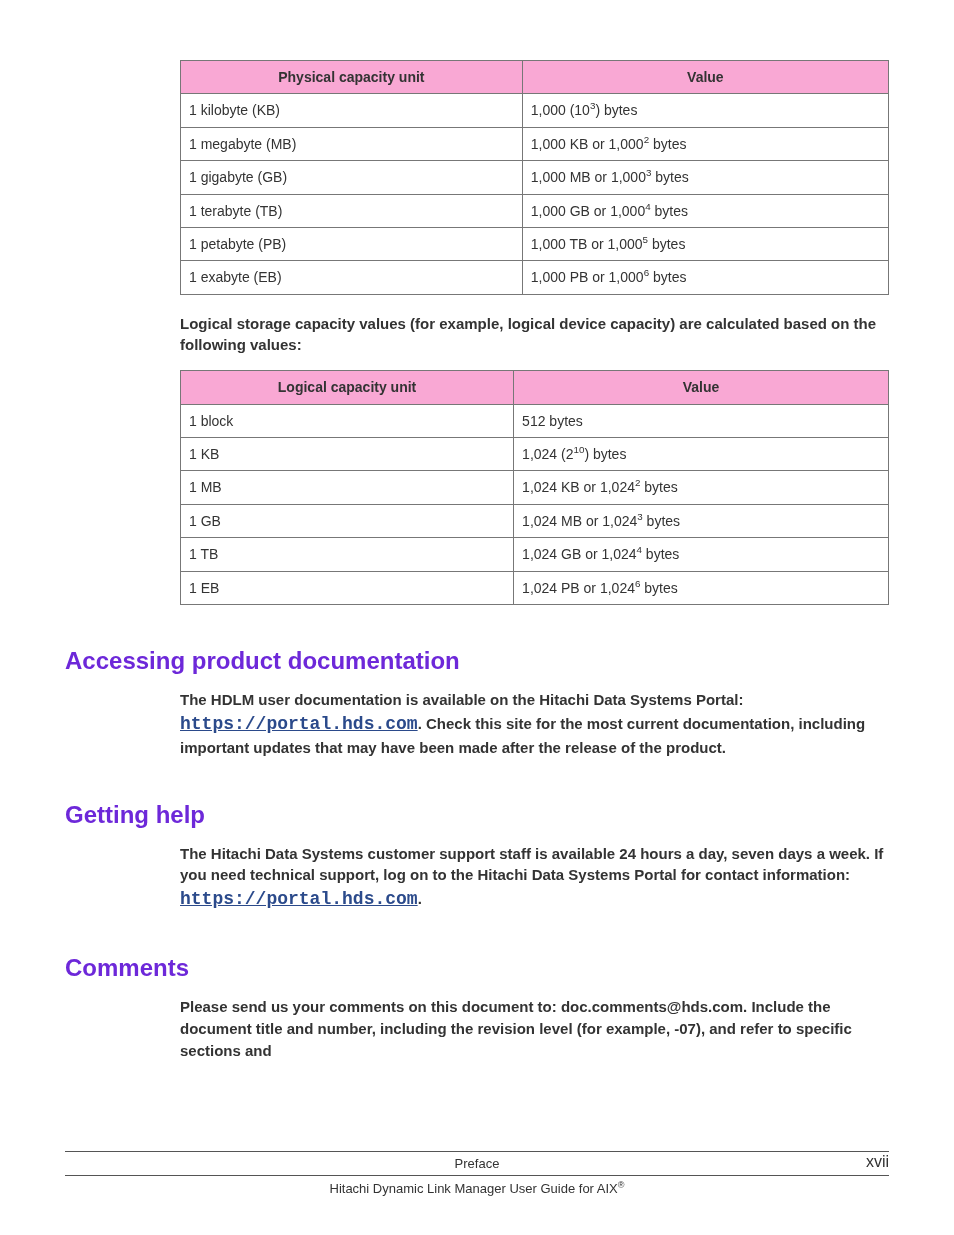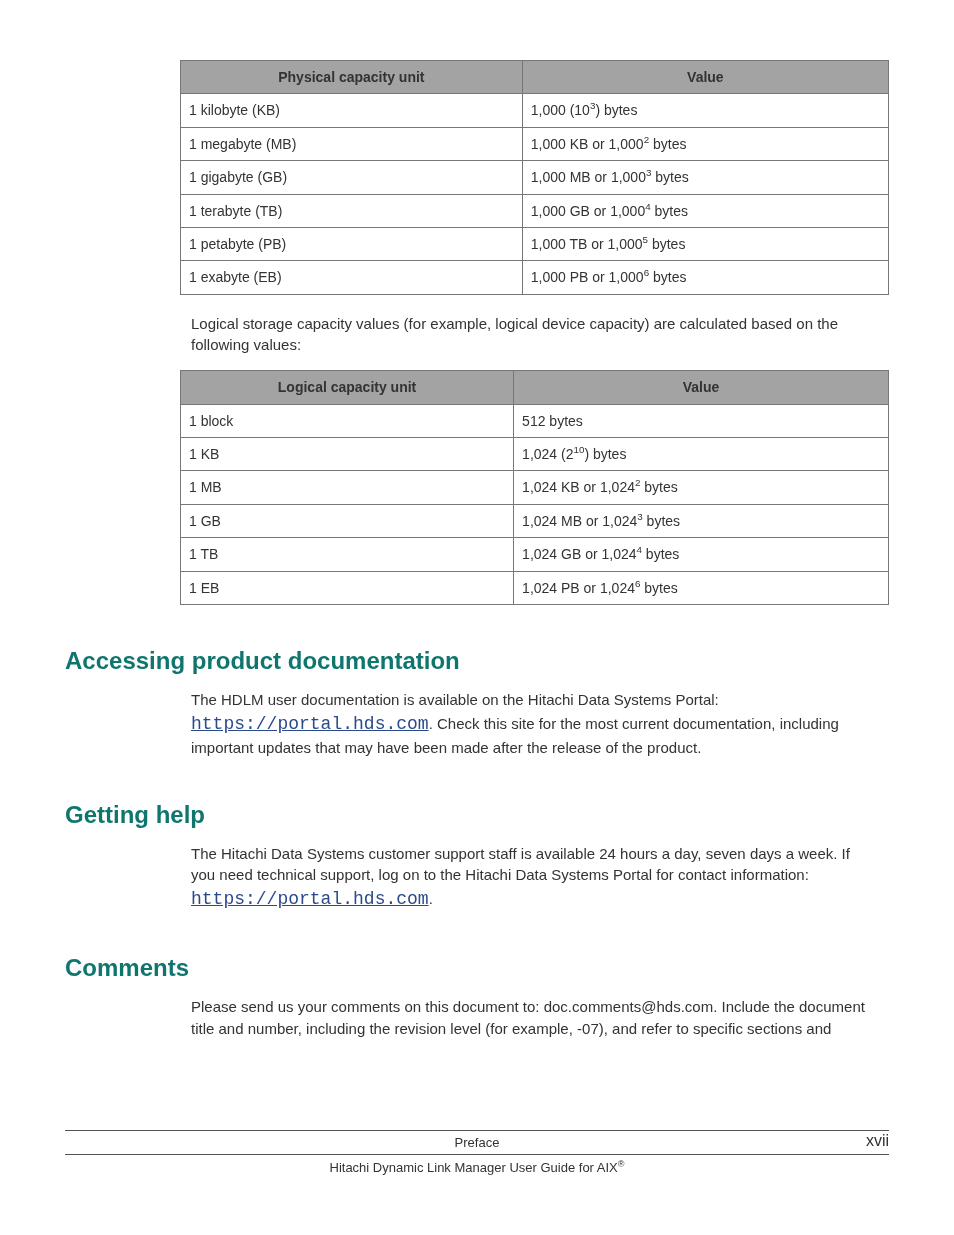--- a/index.html
+++ b/index.html
@@ -22,41 +22,42 @@
     margin-bottom: 18px;
   }
   th, td {
     border: 1px solid #777;
     padding: 5px 8px;
     text-align: left;
     vertical-align: middle;
     line-height: 1.6;
   }
   th {
-    background: #a3a3a3;
+    background: #f9a8d4;
     font-weight: bold;
     text-align: center;
     font-size: 14px;
   }
   td {
     font-size: 14px;
     margin-left: 36px;
   }
   sup {
     font-size: 0.7em;
     vertical-align: super;
     line-height: 0;
   }
   p.body {
     line-height: 1.45;
-    margin: 14px 11px;
+    margin: 14px 0;
     font-size: 15px;
+    font-weight: bold;
   }
   h2.section {
-    color: #0f766e;
+    color: #6d28d9;
     font-size: 24px;
     font-weight: bold;
     margin: 42px 0 12px 0;
   }
   a.mono {
     font-family: "Courier New", monospace;
     color: #2b4a8b;
     text-decoration: underline;
     font-size: 18px;
   }

